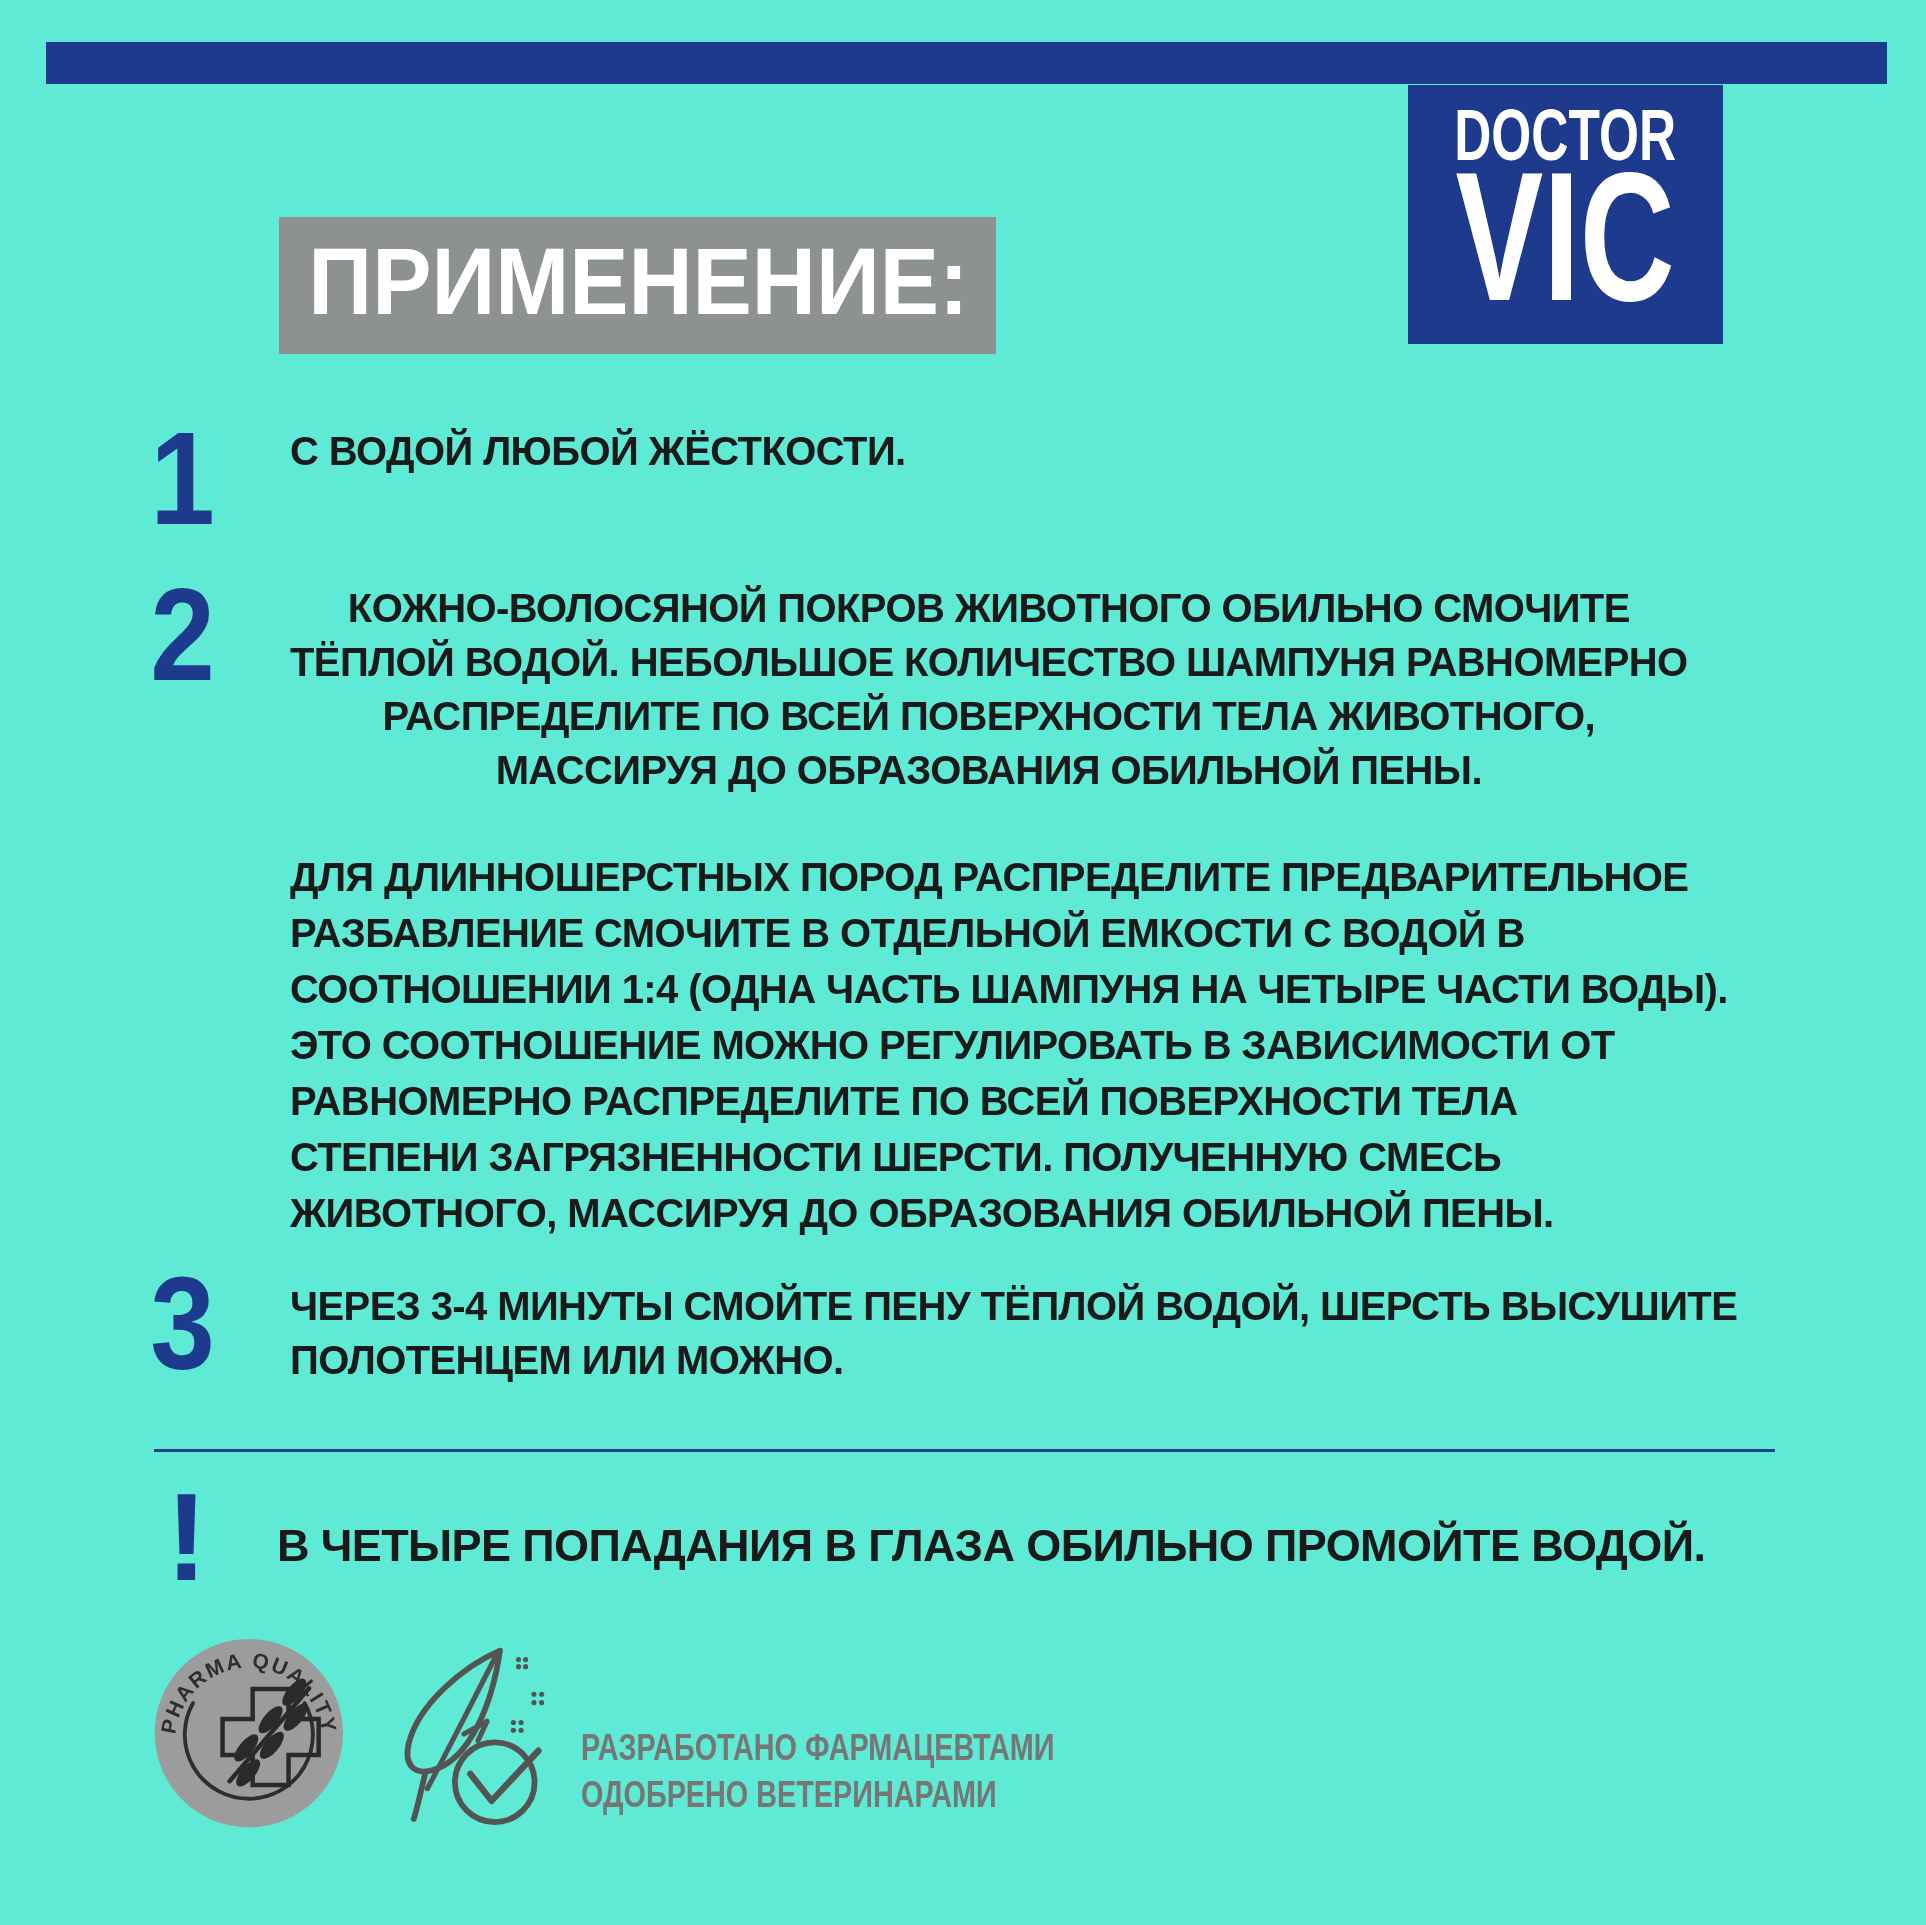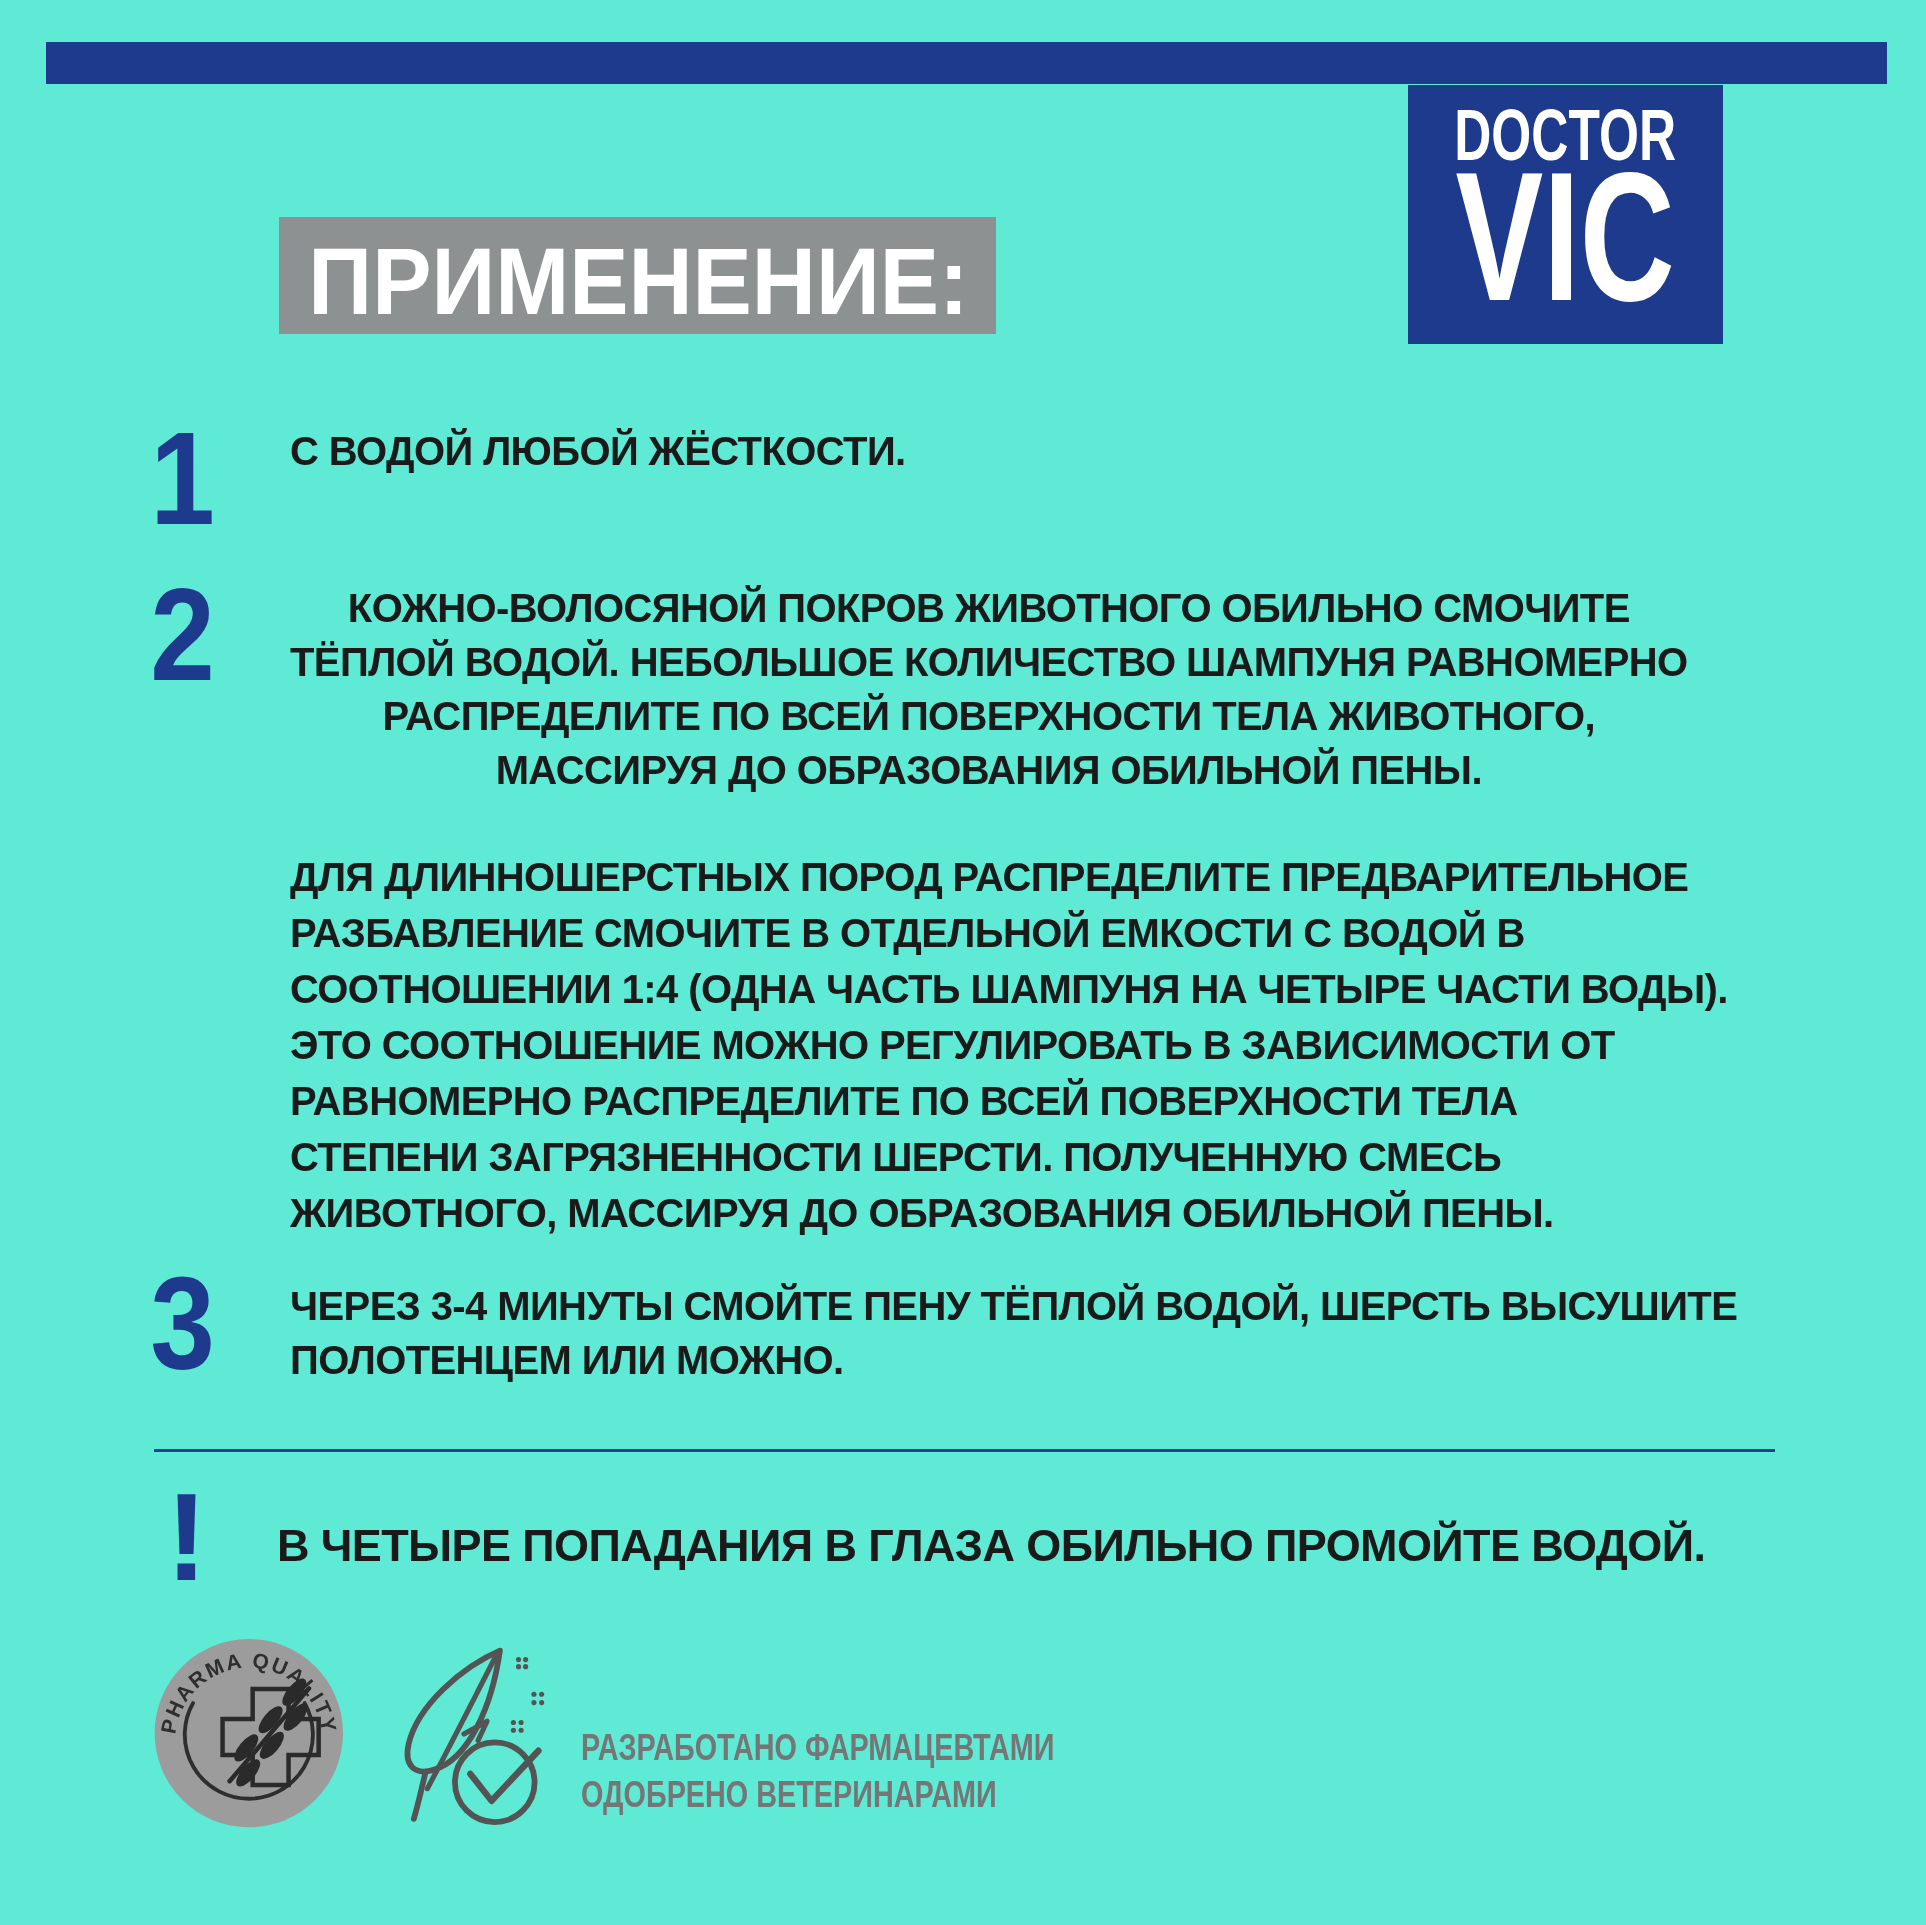--- a/index.html
+++ b/index.html
@@ -13,21 +13,21 @@
   }
   .top-bar{
     position:absolute;left:46px;top:42px;width:1841px;height:42px;
     background:#1e3a8c;
   }
   .logo-box{
     position:absolute;left:1408px;top:85px;width:315px;height:259px;
     background:#1e3a8c;
   }
   .title-box{
-    position:absolute;left:279px;top:217px;width:717px;height:117px;
+    position:absolute;left:279px;top:217px;width:717px;height:137px;
     background:#8d9192;
   }
   .step-number{
     position:absolute;left:144px;width:77px;
     color:#1e3a8c;font-weight:bold;font-size:132px;line-height:132px;
     text-align:center;transform:scaleX(0.88);transform-origin:center top;
   }
   .num-1{top:413px;}
   .num-2{top:569px;}
   .num-3{top:1258px;}

